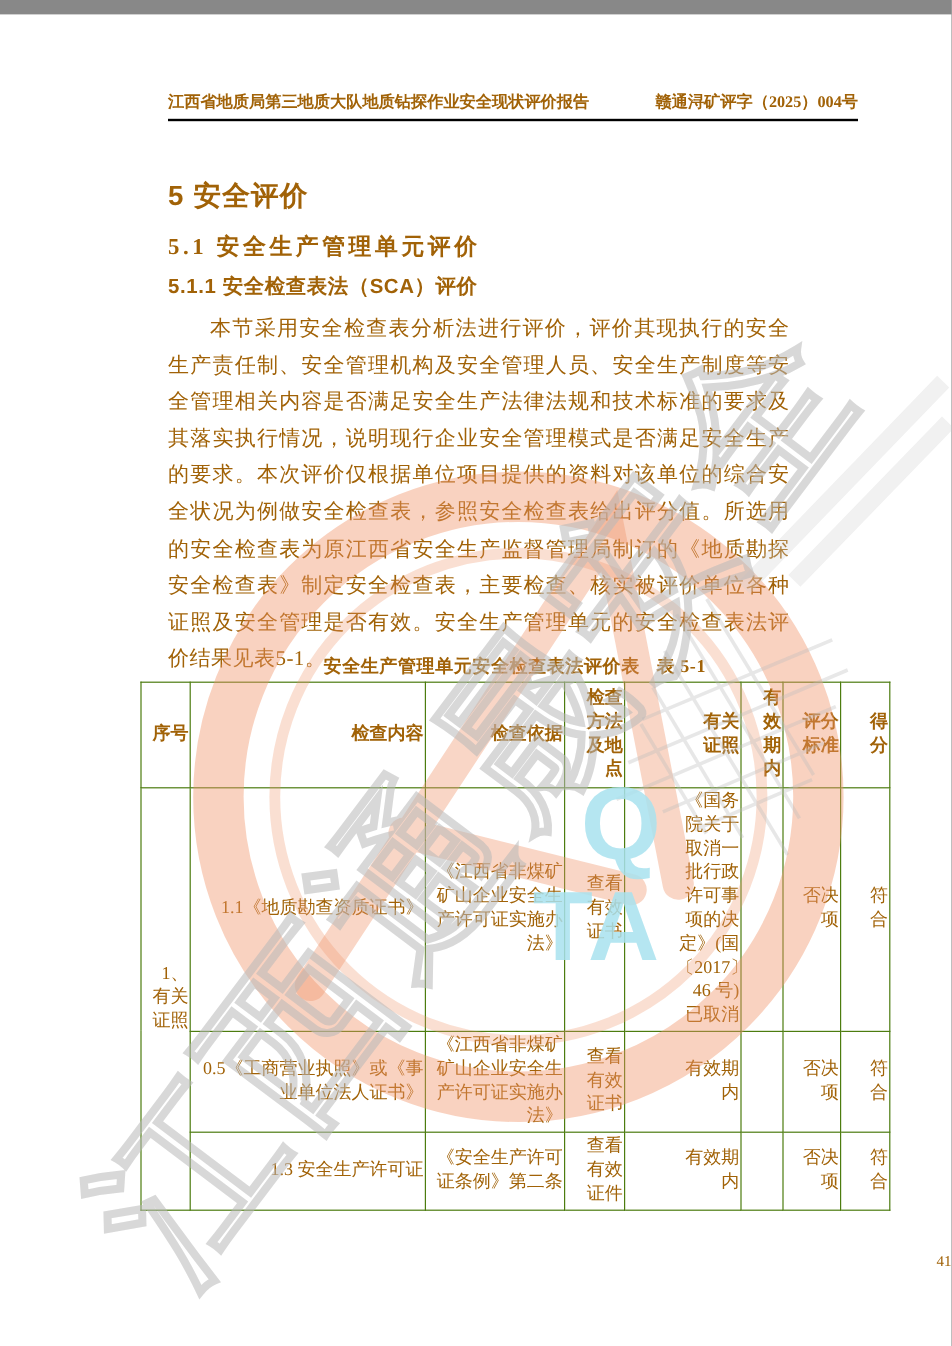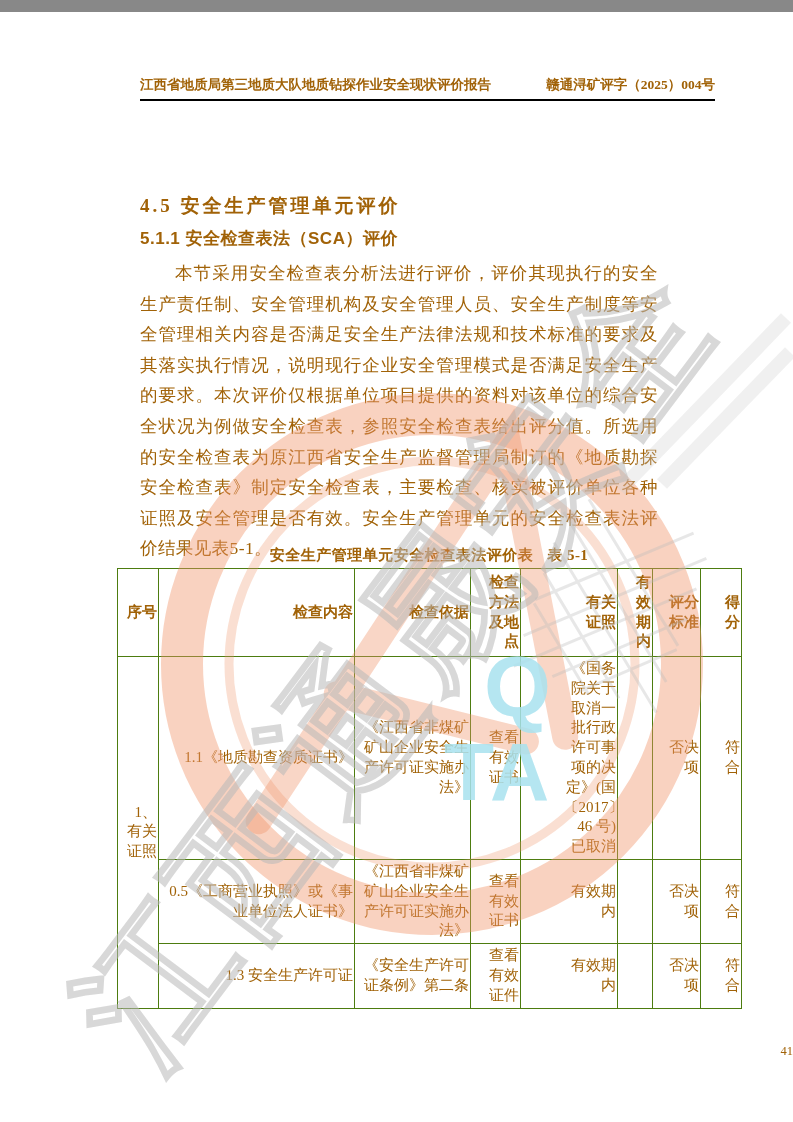--- a/index.html
+++ b/index.html
@@ -89,21 +89,22 @@
 </head>
 <body>
 
 <div class="page">
 
   <div class="runhead">
     <span>江西省地质局第三地质大队地质钻探作业安全现状评价报告</span>
     <span>赣通浔矿评字（2025）004号</span>
   </div>
 
-  <div class="h2">4.5 安全生产管理单元评价</div>
+  <div class="h1">5 安全评价</div>
+  <div class="h2">5.1 安全生产管理单元评价</div>
   <div class="h3">5.1.1 安全检查表法（SCA）评价</div>
 
   <div class="para">本节采用安全检查表分析法进行评价，评价其现执行的安全生产责任制、安全管理机构及安全管理人员、安全生产制度等安全管理相关内容是否满足安全生产法律法规和技术标准的要求及其落实执行情况，说明现行企业安全管理模式是否满足安全生产的要求。本次评价仅根据单位项目提供的资料对该单位的综合安全状况为例做安全检查表，参照安全检查表给出评分值。所选用的安全检查表为原江西省安全生产监督管理局制订的《地质勘探安全检查表》制定安全检查表，主要检查、核实被评价单位各种证照及安全管理是否有效。安全生产管理单元的安全检查表法评价结果见表5-1。</div>
 
   <div class="tcap">
     <span>安全生产管理单元安全检查表法评价表</span><span class="ref">表 5-1</span>
   </div>
 
   <table class="eval">
     <colgroup>

